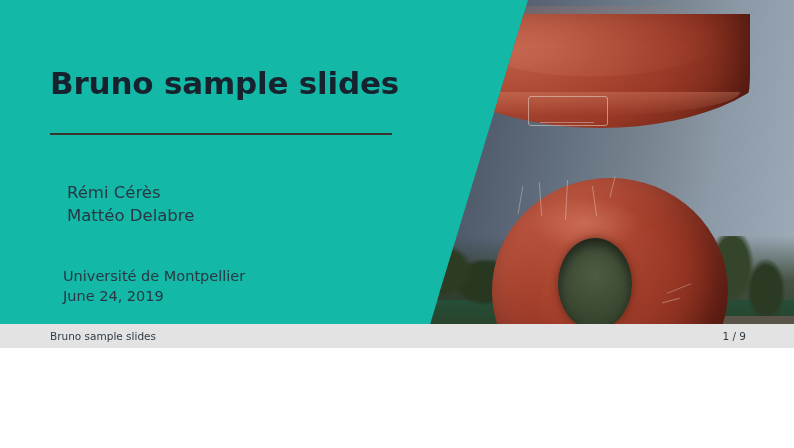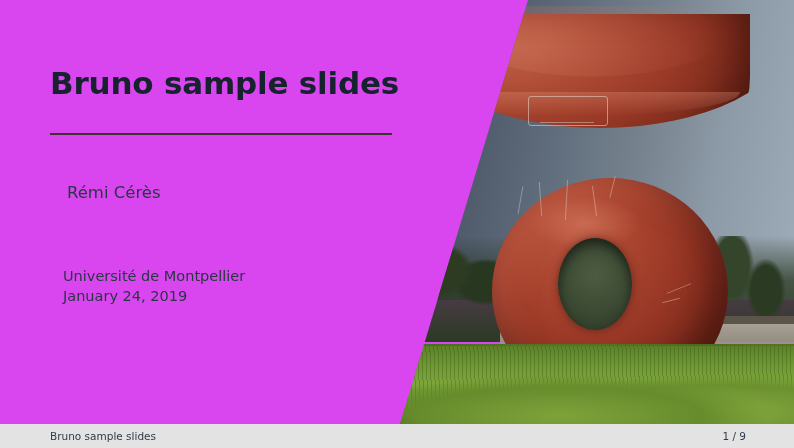--- a/index.html
+++ b/index.html
@@ -6,23 +6,23 @@
     margin: 0;
     padding: 0;
     background: #ffffff;
   }
   body {
     font-family: "DejaVu Sans", "Liberation Sans", sans-serif;
   }
   #slide {
     position: relative;
     width: 794px;
-    height: 448px;
+    height: 348px;
     overflow: hidden;
-    background: #d946ef;
+    background: #14b8a6;
   }
 
   
   #photo-panel {
     position: absolute;
     top: 0;
     left: 380px;
     width: 414px;
     height: 424px;
     overflow: hidden;
@@ -243,25 +243,26 @@
     <div class="photo-layer scratch" id="s7"></div>
 
     <div class="photo-layer" id="grass"></div>
   </div>
 
   <div id="title">Bruno sample slides</div>
   <div id="title-rule"></div>
 
   <div id="authors">
     <div>Rémi Cérès</div>
+    <div>Mattéo Delabre</div>
   </div>
 
   <div id="institute-block">
     <div>Université de Montpellier</div>
-    <div>January 24, 2019</div>
+    <div>June 24, 2019</div>
   </div>
 
   <div id="footer">
     <div id="footer-left">Bruno sample slides</div>
     <div id="footer-right">
       <span>1 / 9</span>
     </div>
   </div>
 
 </div>

